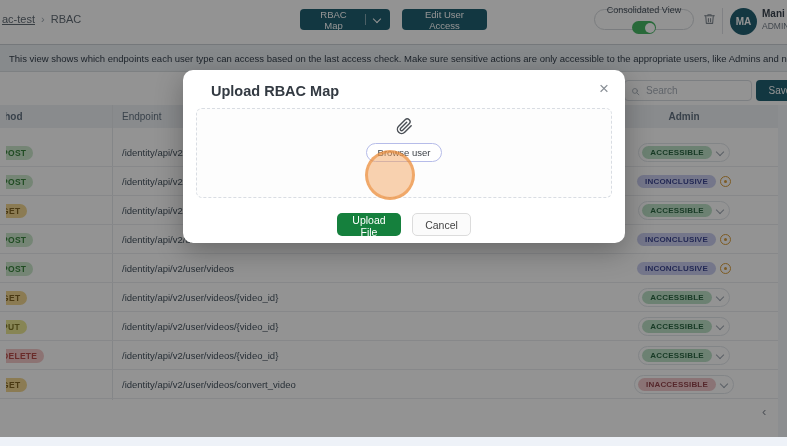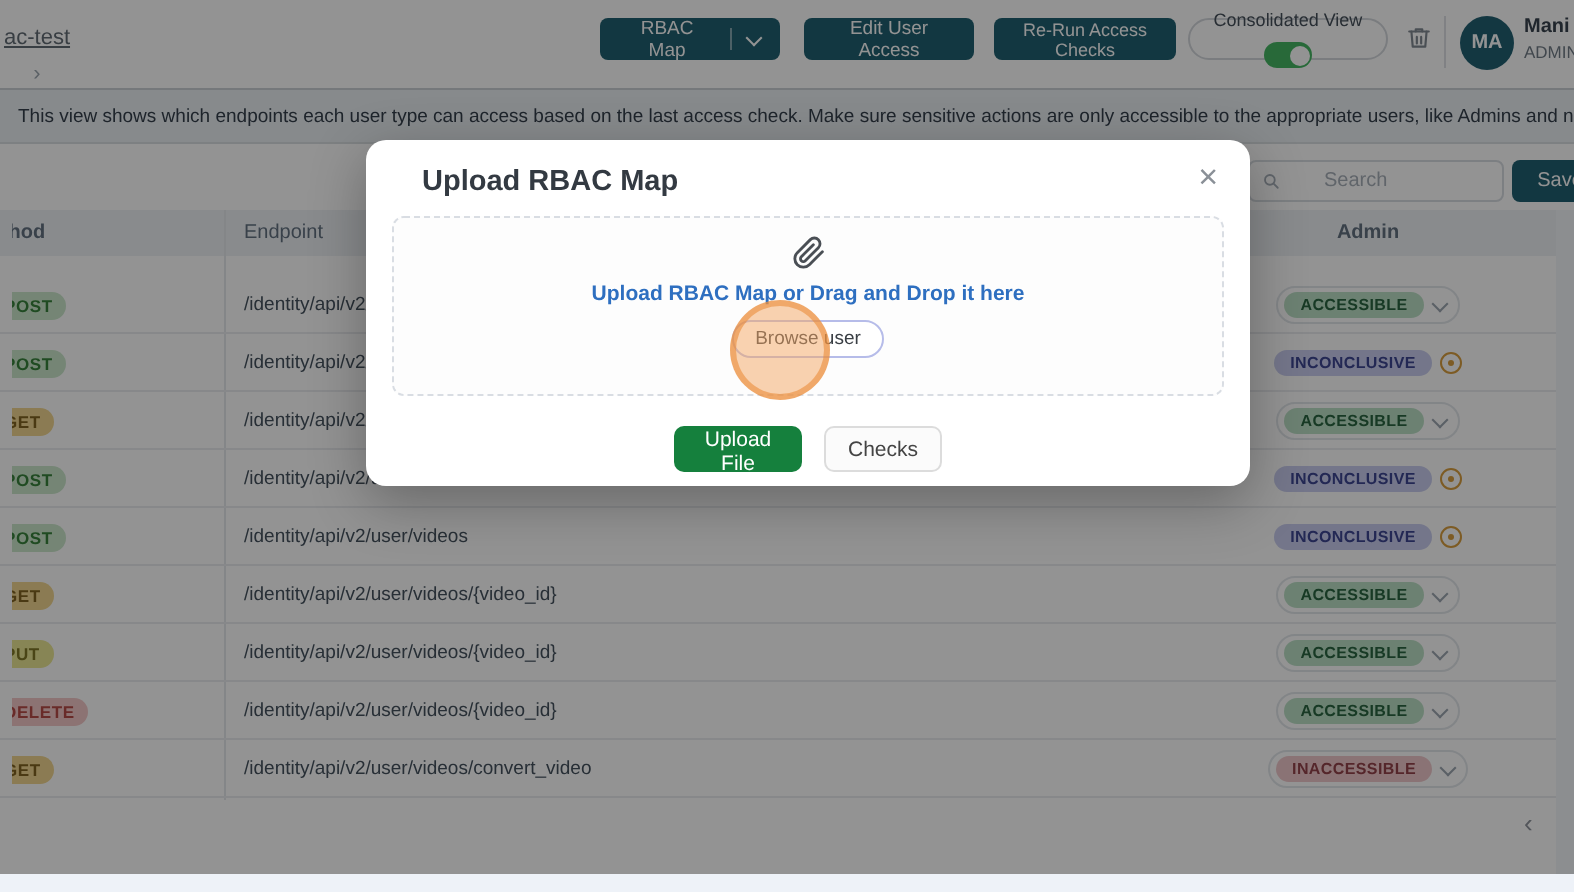--- a/index.html
+++ b/index.html
@@ -1,21 +1,21 @@
 <!DOCTYPE html>
 <html><head>
 <meta charset="utf-8">
 <style>
   html,body{margin:0;padding:0;}
   body{width:787px;height:446px;overflow:hidden;font-family:"Liberation Sans",sans-serif;background:#fff;}
   .stage{position:relative;width:787px;height:446px;background:#fff;overflow:hidden;}
 
   
   .appbar{position:absolute;left:0;top:0;width:787px;height:44px;background:#fff;border-bottom:1px solid #c9ced4;}
-  .breadcrumb{position:absolute;left:2px;top:13px;font-size:11px;color:#5a646e;display:flex;gap:6px;align-items:center;flex-direction:column;}
+  .breadcrumb{position:absolute;left:2px;top:13px;font-size:11px;color:#5a646e;display:flex;gap:6px;align-items:center;}
   .bc-link{text-decoration:underline;color:#5a646e;cursor:pointer;}
   .bc-sep{color:#98a2ac;}
   .tealbtn{position:absolute;top:9px;height:21px;background:#15586a;color:#fff;border:none;border-radius:4px;
            font-size:9.5px;font-family:inherit;display:flex;align-items:center;justify-content:center;padding:0 10px;box-sizing:border-box;}
   .btn-rbacmap{left:300px;width:90px;gap:8px;}
   .btn-edit{left:402px;width:85px;}
   .btn-rerun{left:497px;width:91px;font-size:9px;}
   .btn-divider{width:1px;height:11px;background:rgba(255,255,255,.45);}
   .cdown{display:inline-block;width:5px;height:5px;border-right:1.5px solid currentColor;border-bottom:1.5px solid currentColor;transform:rotate(45deg);margin-top:-2px;}
   .consopill{position:absolute;left:594px;top:9px;width:100px;height:21px;border:1px solid #d2d6db;border-radius:12px;
@@ -30,21 +30,21 @@
   .username{position:absolute;left:762px;top:8px;font-size:10px;font-weight:bold;color:#2f3a45;white-space:nowrap;}
   .userrole{position:absolute;left:762px;top:21px;font-size:8.5px;color:#6a7580;white-space:nowrap;}
 
   
   .banner{position:absolute;left:0;top:45px;width:787px;height:27px;background:#e9eef3;border-bottom:1px solid #d7dce1;
           display:flex;align-items:center;box-sizing:border-box;}
   .banner span{font-size:9.5px;color:#2a3642;padding-left:9px;white-space:nowrap;}
 
   
   .search{position:absolute;left:624px;top:80px;width:128px;height:21px;border:1px solid #d6dae0;border-radius:4px;background:#fff;
-          display:flex;align-items:center;gap:20px;padding:0 6px;box-sizing:border-box;color:#a3abb5;}
+          display:flex;align-items:center;gap:4px;padding:0 6px;box-sizing:border-box;color:#a3abb5;}
   .search input{border:none;outline:none;width:100%;font-size:10px;font-family:inherit;color:#3c4752;background:transparent;}
   .search input::placeholder{color:#a3abb5;}
   .savebtn{position:absolute;left:756px;top:80px;width:48px;height:21px;background:#15586a;color:#fff;border:none;border-radius:4px;
            font-size:10px;font-family:inherit;}
 
   
   .thead{position:absolute;left:0;top:105px;width:787px;height:23px;background:#edf1f5;display:flex;align-items:center;}
   .thead .col-method-clip{position:absolute;left:6px;width:100px;overflow:hidden;display:flex;}
   .thead .col-method-clip span{margin-left:-19px;font-size:10px;font-weight:bold;color:#5b6b7b;}
   .thead .col-endpoint{position:absolute;left:122px;font-size:10px;font-weight:normal;color:#5b6b7b;}
@@ -101,21 +101,20 @@
       <span class="bc-sep">›</span>
       <span>RBAC</span>
     </div>
 
     <button class="tealbtn btn-rbacmap">
       <span>RBAC Map</span>
       <span class="btn-divider"></span>
       <span class="cdown"></span>
     </button>
     <button class="tealbtn btn-edit">Edit User Access</button>
-    <button class="tealbtn btn-rerun">Re-Run Access Checks</button>
 
     <div class="consopill">
       <span class="lbl">Consolidated View</span>
       <span class="toggle"></span>
     </div>
 
     <button class="trashbtn">
       <span>
         <svg width="13" height="14" viewBox="0 0 24 24" fill="none" stroke="currentColor" stroke-width="2" stroke-linecap="round" stroke-linejoin="round">
           <polyline points="3 6 5 6 21 6"></polyline>
@@ -267,24 +266,23 @@
 
   <div class="modal">
     <div class="modal-title">Upload RBAC Map</div>
     <button class="modal-close">×</button>
     <div class="dropzone">
       <span class="clip-icon">
         <svg width="17" height="17" viewBox="0 0 24 24" fill="none" stroke="currentColor" stroke-width="2" stroke-linecap="round" stroke-linejoin="round">
           <path d="M21.44 11.05l-9.19 9.19a6 6 0 0 1-8.49-8.49l9.19-9.19a4 4 0 0 1 5.66 5.66l-9.2 9.19a2 2 0 0 1-2.83-2.83l8.49-8.48"></path>
         </svg>
       </span>
-      <div class="dz-text">Upload RBAC Map or Drag and Drop it here</div>
       <button class="browsebtn">Browse user</button>
     </div>
     <div class="modal-actions">
       <button class="uploadbtn">Upload File</button>
-      <button class="cancelbtn">Checks</button>
+      <button class="cancelbtn">Cancel</button>
     </div>
   </div>
 
   <div class="tapcircle"></div>
 
 </div>
 
 </body></html>

